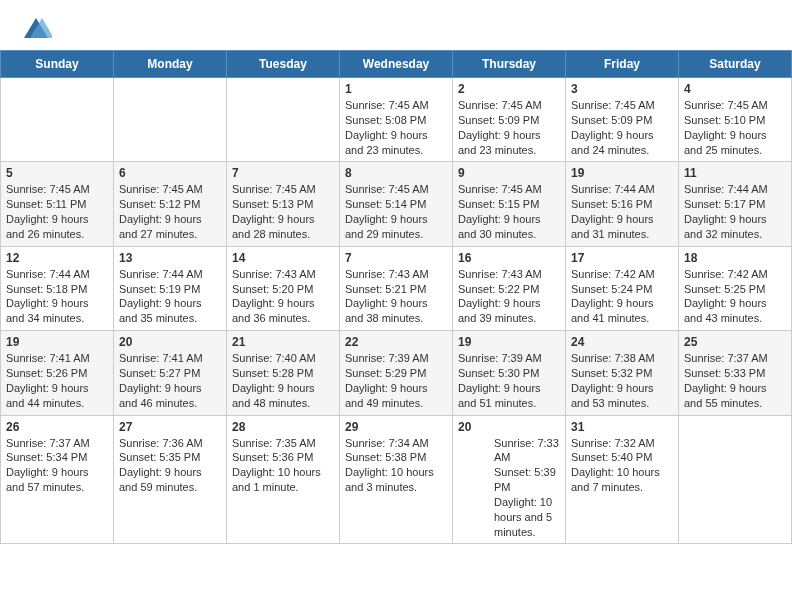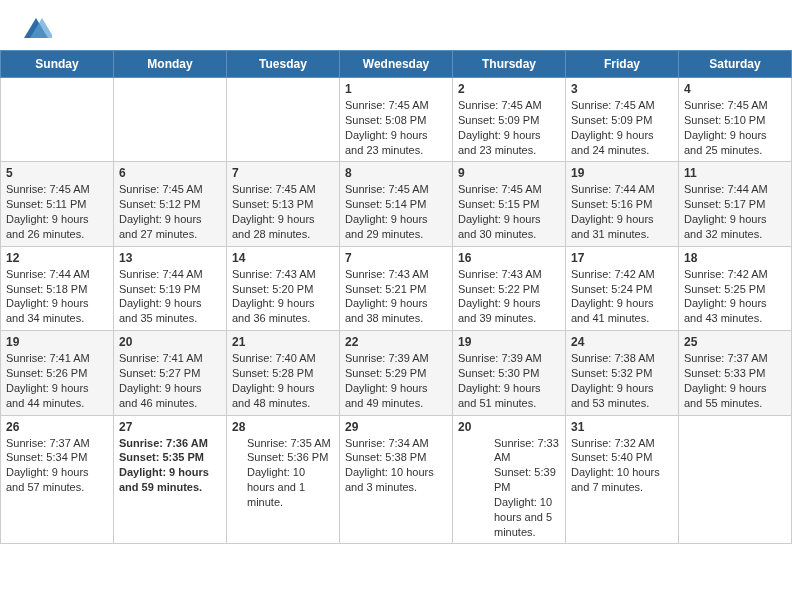--- a/index.html
+++ b/index.html
@@ -295,27 +295,27 @@
         </tr>
         <tr>
           <td>
             <div class="day-number">26</div>
             <div class="day-info" style="white-space: pre-line;">Sunrise: 7:37 AM
 Sunset: 5:34 PM
 Daylight: 9 hours and 57 minutes.</div>
           </td>
           <td>
             <div class="day-number">27</div>
-            <div class="day-info" style="white-space: pre-line; font-weight: bold;">Sunrise: 7:36 AM
+            <div class="day-info" style="white-space: pre-line;">Sunrise: 7:36 AM
 Sunset: 5:35 PM
 Daylight: 9 hours and 59 minutes.</div>
           </td>
           <td>
             <div class="day-number">28</div>
-            <div class="day-info" style="white-space: pre-line; margin-left: 15px;">Sunrise: 7:35 AM
+            <div class="day-info" style="white-space: pre-line;">Sunrise: 7:35 AM
 Sunset: 5:36 PM
 Daylight: 10 hours and 1 minute.</div>
           </td>
           <td>
             <div class="day-number">29</div>
             <div class="day-info" style="white-space: pre-line;">Sunrise: 7:34 AM
 Sunset: 5:38 PM
 Daylight: 10 hours and 3 minutes.</div>
           </td>
           <td>

